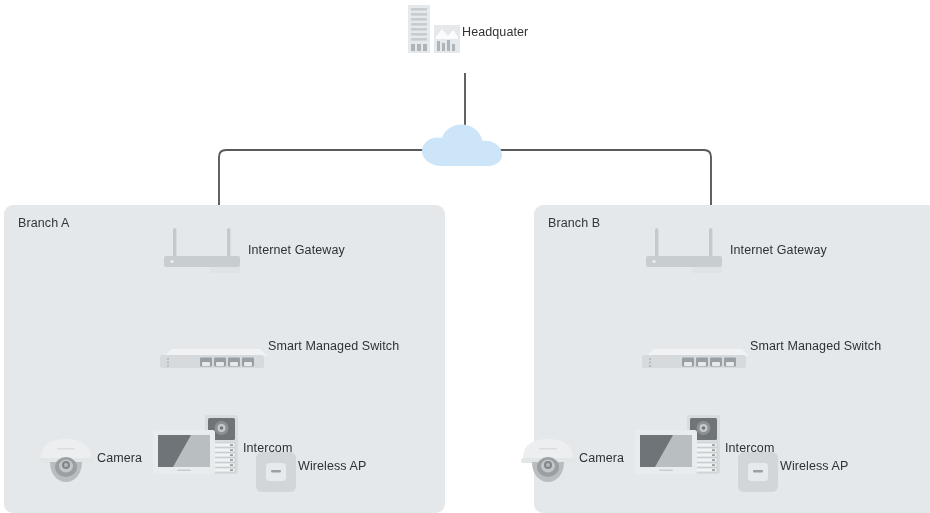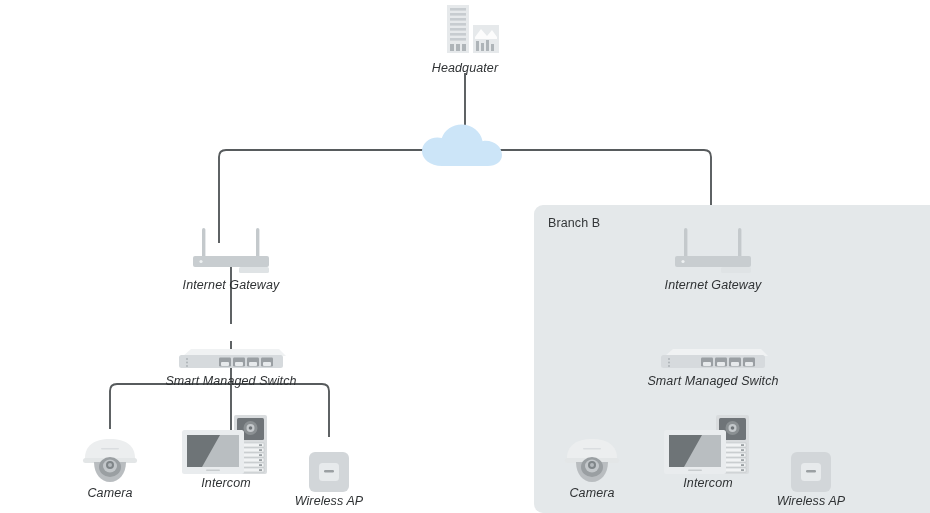--- a/index.html
+++ b/index.html
@@ -52,25 +52,24 @@
     color: #333638;
     letter-spacing: 0.1px;
     white-space: nowrap;
   }
 
   
   .node {
     position: absolute;
     z-index: 3;
     display: flex;
-    flex-direction: column;
+    flex-direction: row;
     align-items: center;
     width: 150px;
     margin-left: -75px;
-    font-style: italic;
   }
   .node .glyph {
     display: flex;
     align-items: flex-end;
     justify-content: center;
     height: 56px;
   }
   .node .caption {
     margin-top: 0;
     font-size: 12.5px;
@@ -160,20 +159,23 @@
 
   <div id="node-cloud" style="left:465px; top:122px;">
     <svg width="90" height="46" viewBox="0 0 90 46" xmlns="http://www.w3.org/2000/svg">
       <path d="M22,44 C10,44 2,37 2,29 C2,21.5 9,15.5 17.5,15.5 C19,15.5 20.5,15.7 21.8,16.1
                C24.5,8 32.5,2.5 41.5,2.5 C52,2.5 60.8,9.7 62.6,19.2
                C63.6,18.9 64.7,18.8 65.8,18.8 C75,18.8 82,25.3 82,33
                C82,39.8 75.8,44 68,44 Z" fill="#cce5f8"></path>
     </svg>
   </div>
 
+  <div class="branch-box" id="branch-a">
+    <div class="branch-title">Branch A</div>
+  </div>
 
   <div class="branch-box" id="branch-b">
     <div class="branch-title">Branch B</div>
   </div>
 
   <div class="node" style="left:231px; top:222px;">
     <div class="glyph gw-glyph">
       <svg width="92" height="52" viewBox="0 0 92 52" xmlns="http://www.w3.org/2000/svg">
         <rect x="17" y="2" width="3.4" height="32" rx="1.7" fill="#c4c9cc"></rect>
         <rect x="71" y="2" width="3.4" height="32" rx="1.7" fill="#c4c9cc"></rect>

